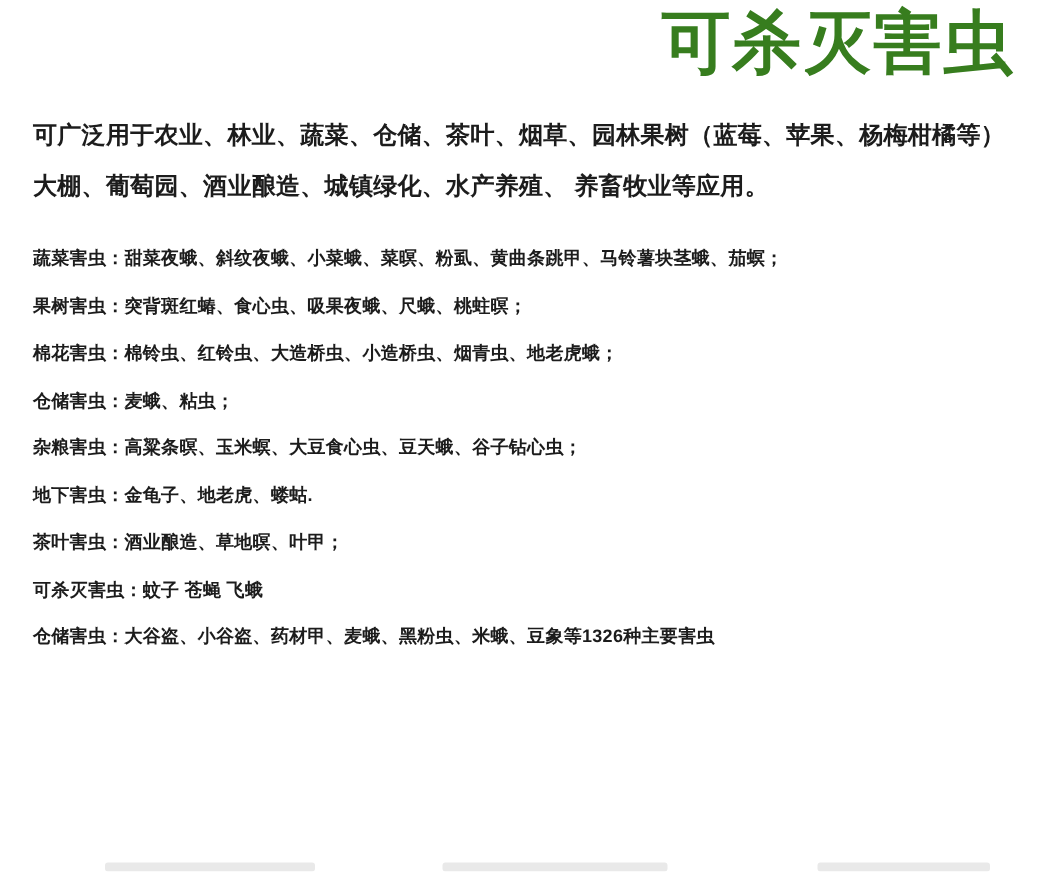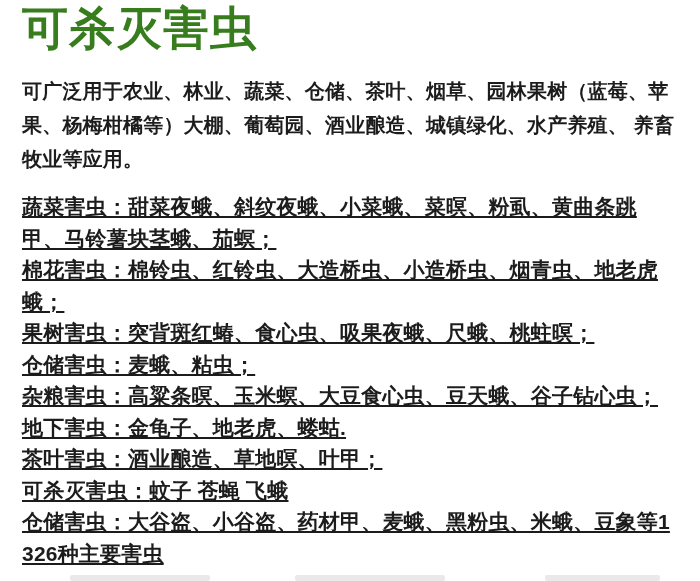--- a/index.html
+++ b/index.html
@@ -14,46 +14,45 @@
     font-family: "Liberation Sans", sans-serif;
     color: #1c1c1c;
     position: relative;
   }
   .doc {
     padding: 0 24px 0 22px;
   }
   h1.page-title {
     margin: 0;
     padding-top: 2px;
-    text-align: left;
+    text-align: right;
     font-size: 46px;
     line-height: 52px;
     font-weight: 900;
     letter-spacing: 1px;
     color: #377d1e; 
   }
   p.intro {
     margin: 20px 0 0 0;
-    font-size: 20px;
+    font-size: 16px;
     line-height: 34px;
     font-weight: 700;
     letter-spacing: 0.2px;
     word-break: break-all;
   }
   #category-list {
     margin-top: 15px;
   }
   p.category {
     margin: 0;
-    font-size: 21px;
+    font-size: 12px;
     line-height: 31.5px;
     font-weight: 700;
     letter-spacing: 0.2px;
     word-break: break-all;
-    text-decoration: underline;
   }
   .cat-label {
     font-weight: 700;
   }
   
   .bottom-strip {
     position: absolute;
     left: 0;
     bottom: 0;
     width: 700px;
@@ -73,22 +72,22 @@
 </head>
 <body style="color: rgb(28, 28, 28);">
 
 <div class="doc">
   <h1 class="page-title" data-bind="page.title" style="color: rgb(55, 125, 30);">可杀灭害虫</h1>
 
   <p class="intro" data-bind="page.intro">可广泛用于农业、林业、蔬菜、仓储、茶叶、烟草、园林果树（蓝莓、苹果、杨梅柑橘等）大棚、葡萄园、酒业酿造、城镇绿化、水产养殖、 养畜牧业等应用。</p>
 
   <div id="category-list">
       <p class="category"><span class="cat-label" data-bind="page.categories.0.label">蔬菜害虫：</span><span data-bind="page.categories.0.items">甜菜夜蛾、斜纹夜蛾、小菜蛾、菜暝、粉虱、黄曲条跳甲、马铃薯块茎蛾、茄螟；</span></p>
+      <p class="category"><span class="cat-label" data-bind="page.categories.3.label">果树害虫：</span><span data-bind="page.categories.3.items">突背斑红蝽、食心虫、吸果夜蛾、尺蛾、桃蛀暝；</span></p>
       <p class="category"><span class="cat-label" data-bind="page.categories.2.label">棉花害虫：</span><span data-bind="page.categories.2.items">棉铃虫、红铃虫、大造桥虫、小造桥虫、烟青虫、地老虎蛾；</span></p>
-      <p class="category"><span class="cat-label" data-bind="page.categories.3.label">果树害虫：</span><span data-bind="page.categories.3.items">突背斑红蝽、食心虫、吸果夜蛾、尺蛾、桃蛀暝；</span></p>
       <p class="category"><span class="cat-label" data-bind="page.categories.5.label">仓储害虫：</span><span data-bind="page.categories.5.items">麦蛾、粘虫；</span></p>
       <p class="category"><span class="cat-label" data-bind="page.categories.6.label">杂粮害虫：</span><span data-bind="page.categories.6.items">高粱条暝、玉米螟、大豆食心虫、豆天蛾、谷子钻心虫；</span></p>
       <p class="category"><span class="cat-label" data-bind="page.categories.7.label">地下害虫：</span><span data-bind="page.categories.7.items">金龟子、地老虎、蝼蛄.</span></p>
       <p class="category"><span class="cat-label" data-bind="page.categories.8.label">茶叶害虫：</span><span data-bind="page.categories.8.items">酒业酿造、草地暝、叶甲；</span></p>
       <p class="category"><span class="cat-label" data-bind="page.categories.10.label">可杀灭害虫：</span><span data-bind="page.categories.10.items">蚊子 苍蝇 飞蛾</span></p>
       <p class="category"><span class="cat-label" data-bind="page.categories.11.label">仓储害虫：</span><span data-bind="page.categories.11.items">大谷盗、小谷盗、药材甲、麦蛾、黑粉虫、米蛾、豆象等1326种主要害虫</span></p>
     </div>
 </div>
 
 <div class="bottom-strip">

